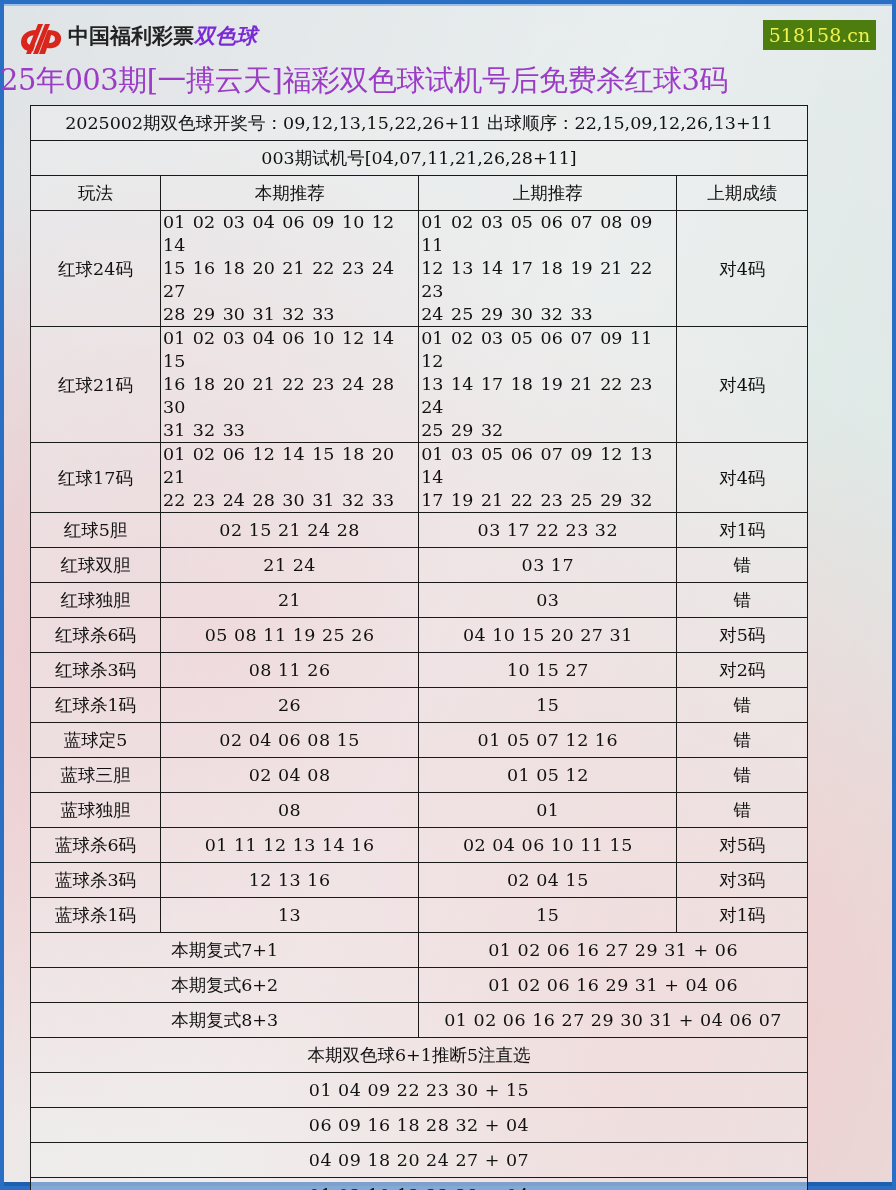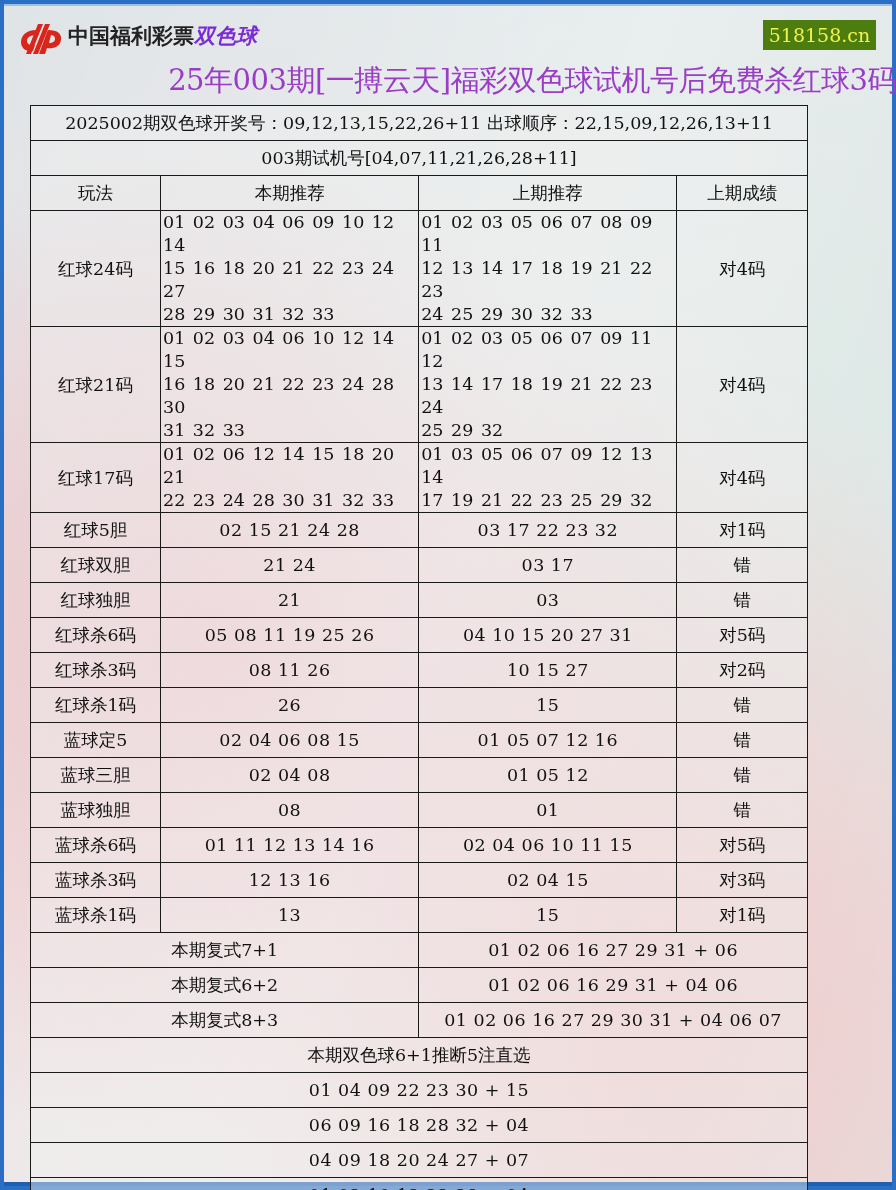--- a/index.html
+++ b/index.html
@@ -34,21 +34,21 @@
   .logo-text .ssq { color: #7b2bd6; font-style: italic; }
   .site-badge {
     position: absolute; left: 763px; top: 20px;
     width: 113px; height: 30px;
     background: #4d7c0f; color: #f2f24a;
     font-family: "DejaVu Serif", "Liberation Serif", serif;
     font-size: 19px; line-height: 30px; text-align: center;
   }
   .page-title {
     position: absolute; left: 0; top: 60px; width: 896px;
-    text-align: right;
+    text-align: left;
     font-family: "DejaVu Serif", "Liberation Serif", serif;
     font-size: 29px; color: #9b3cc6; letter-spacing: -0.5px;
     line-height: 40px;
   }
   table.main {
     position: absolute; left: 30px; top: 105px;
     width: 778px; border-collapse: collapse;
     font-size: 17.5px; color: #111;
   }
   table.main td {

